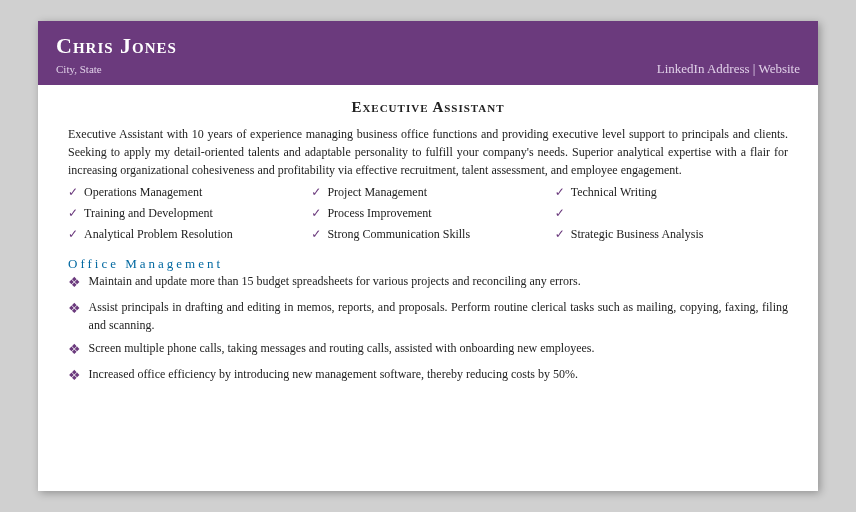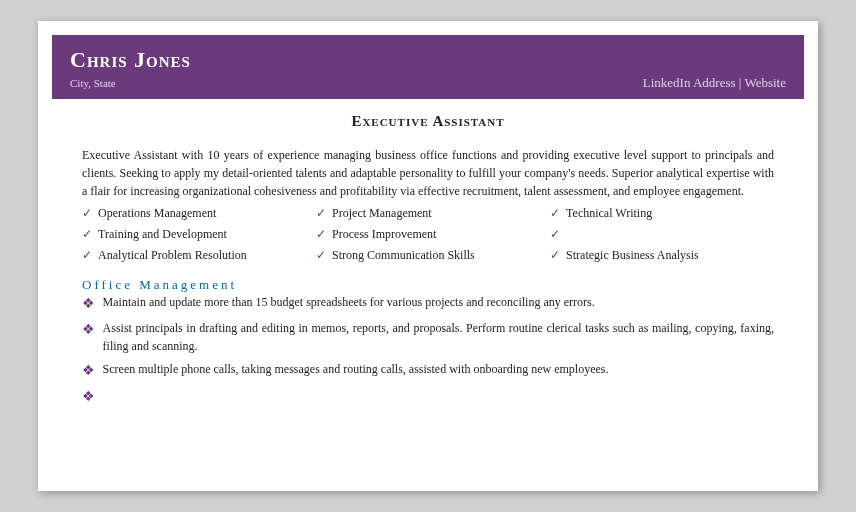--- a/index.html
+++ b/index.html
@@ -10,21 +10,21 @@
       justify-content: center;
       align-items: center;
       min-height: 100vh;
       padding: 20px;
     }
     .page {
       background: #fff;
       width: 780px;
       min-height: 470px;
       box-shadow: 2px 2px 8px rgba(0,0,0,0.3);
-      padding: 14px;
+      padding: 0;
       font-size: 12px;
       color: #222;
     }
     
     .header {
       background: #6b3a7d;
       padding: 12px 18px 8px 18px;
     }
     .header-name {
       color: #fff;
@@ -53,21 +53,21 @@
     .body {
       padding: 14px 30px 16px 30px;
     }
     .section-title {
       text-align: center;
       font-size: 15px;
       font-weight: bold;
       font-variant: small-caps;
       letter-spacing: 1px;
       color: #222;
-      margin-bottom: 16px;
+      margin-bottom: 9px;
     }
     .summary {
       font-size: 12px;
       line-height: 1.5;
       color: #222;
       margin-bottom: 4px;
       text-align: justify;
     }
     
     .skills-grid {
@@ -201,16 +201,17 @@
       <li>
         <span class="bullet-diamond">❖</span>
         <span>Assist principals in drafting and editing in memos, reports, and proposals. Perform routine clerical tasks such as mailing, copying, faxing, filing and scanning.</span>
       </li>
       <li>
         <span class="bullet-diamond">❖</span>
         <span>Screen multiple phone calls, taking messages and routing calls, assisted with onboarding new employees.</span>
       </li>
       <li>
         <span class="bullet-diamond">❖</span>
+        <span>Increased office efficiency by introducing new management software, thereby reducing costs by 50%.</span>
       </li>
     </ul>
   </div>
 </div>
 
 </body></html>

